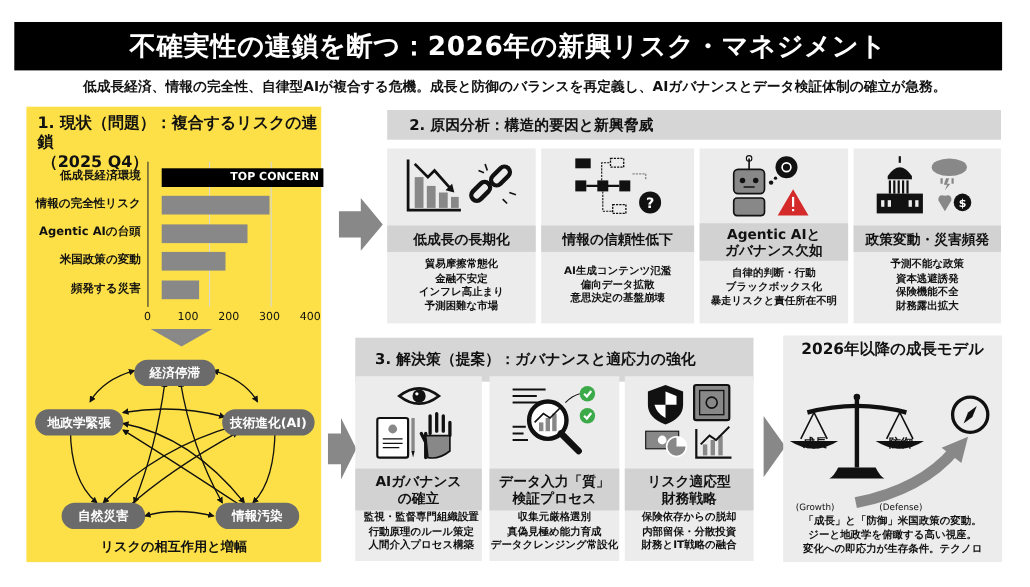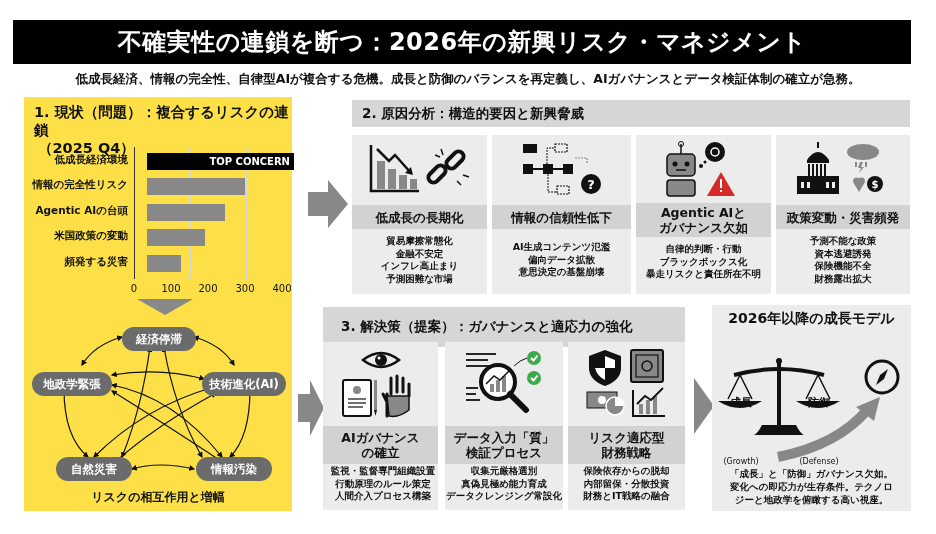--- a/index.html
+++ b/index.html
@@ -24,21 +24,21 @@
   .bar.top span { color: #fff; font-size: 10px; font-weight: bold; }
   .tick { position: absolute; top: 136px; font-size: 10px; transform: translateX(-50%); }
 
   .down-arrow { position: absolute; left: 113px; top: 202px; width: 0; height: 0; border-left: 28px solid transparent; border-right: 28px solid transparent; border-top: 16px solid #888; }
 
   .node { position: absolute; background: #6b6b6b; color: #fff; font-size: 11.5px; font-weight: bold; border-radius: 12px; display: flex; align-items: center; justify-content: center; height: 24px; }
   .network-svg { position: absolute; left: 0; top: 220px; }
   .net-caption { position: absolute; left: 0; top: 392px; width: 268px; text-align: center; font-size: 12px; font-weight: bold; }
   .arrow-shape { position: absolute; }
 
-  .sec-header { position: absolute; background: #d6d6d6; font-size: 13.5px; font-weight: bold; display: flex; align-items: center; padding-left: 10px; }
+  .sec-header { position: absolute; background: #d6d6d6; font-size: 13.5px; font-weight: bold; display: flex; align-items: center; padding-left: 20px; }
   .card { position: absolute; background: #ececec; }
   .card-icon { position: absolute; left: 0; top: 0; width: 100%; height: 68px; display: flex; align-items: center; justify-content: center; }
   .card-title { position: absolute; left: 0; width: 100%; background: #d2d2d2; display: flex; align-items: center; justify-content: center; text-align: center; font-size: 12.5px; font-weight: bold; line-height: 15px; }
   .card-body { position: absolute; left: 0; width: 100%; text-align: center; font-size: 9.5px; font-weight: bold; line-height: 12.5px; }
 
   .p4 { left: 712px; top: 305px; width: 199px; height: 206px; background: #ececec; }
   .p4-title { position: absolute; left: 0; top: 4px; width: 100%; text-align: center; font-size: 14px; font-weight: bold; line-height: 18px; }
   .p4-body { position: absolute; left: 4px; top: 162px; width: 191px; text-align: center; font-size: 9.5px; font-weight: bold; line-height: 13px; }
   .scale-label { position: absolute; text-align: center; font-weight: bold; font-size: 11px; line-height: 12px; }
   .scale-label small { display: block; font-size: 8px; font-weight: normal; margin-top: 47px; }
@@ -388,17 +388,17 @@
   </svg>
   <div class="scale-label" style="left:6px;top:92px;width:46px">
     <span>成長</span>
     <small>(Growth)</small>
   </div>
   <div class="scale-label" style="left:84px;top:92px;width:46px">
     <span>防御</span>
     <small>(Defense)</small>
   </div>
   <div class="p4-body">
-    <div>「成長」と「防御」ガバナンス欠如。</div>
+    <div>「成長」と「防御」米国政策の変動。</div>
+    <div>ジーと地政学を俯瞰する高い視座。</div>
     <div>変化への即応力が生存条件。テクノロ</div>
-    <div>ジーと地政学を俯瞰する高い視座。</div>
   </div>
 </div>
 
 </body></html>

